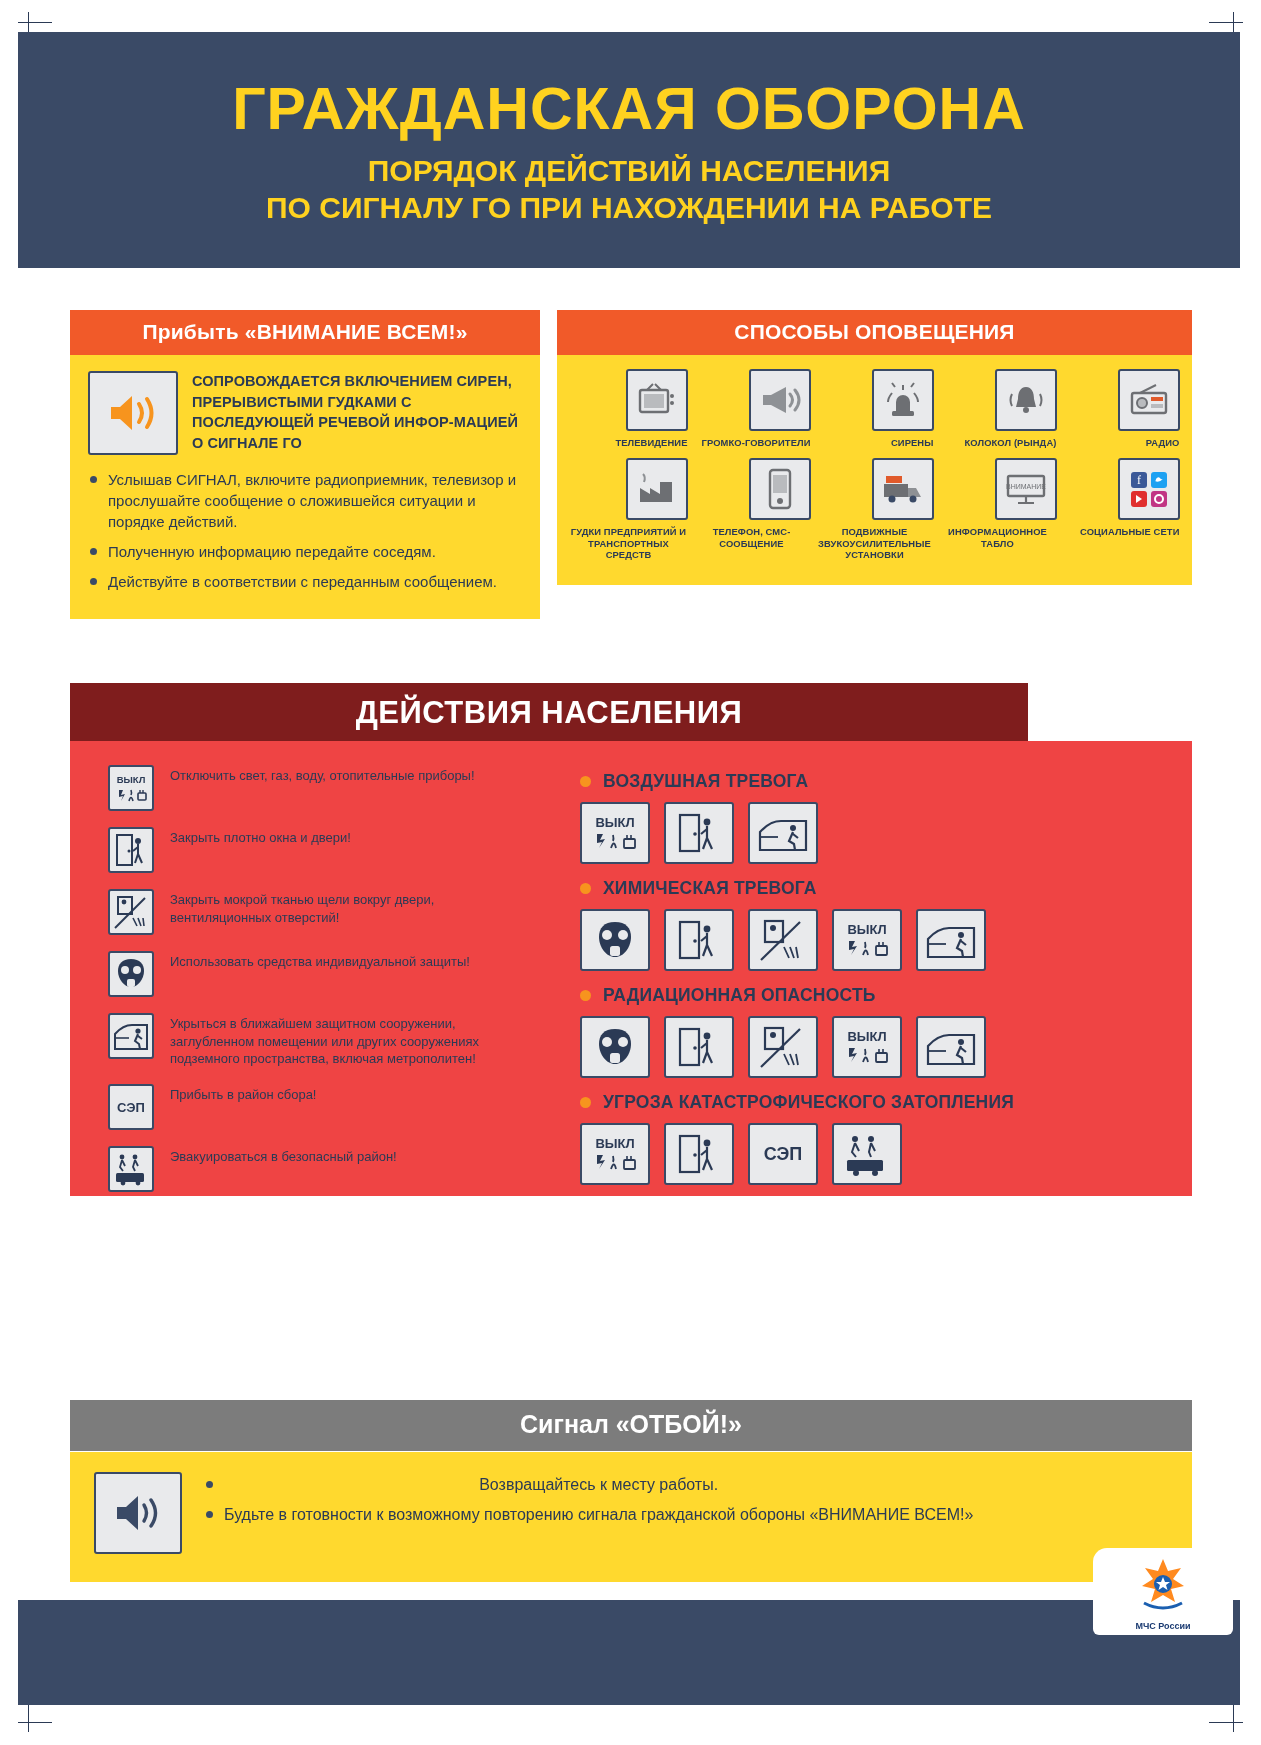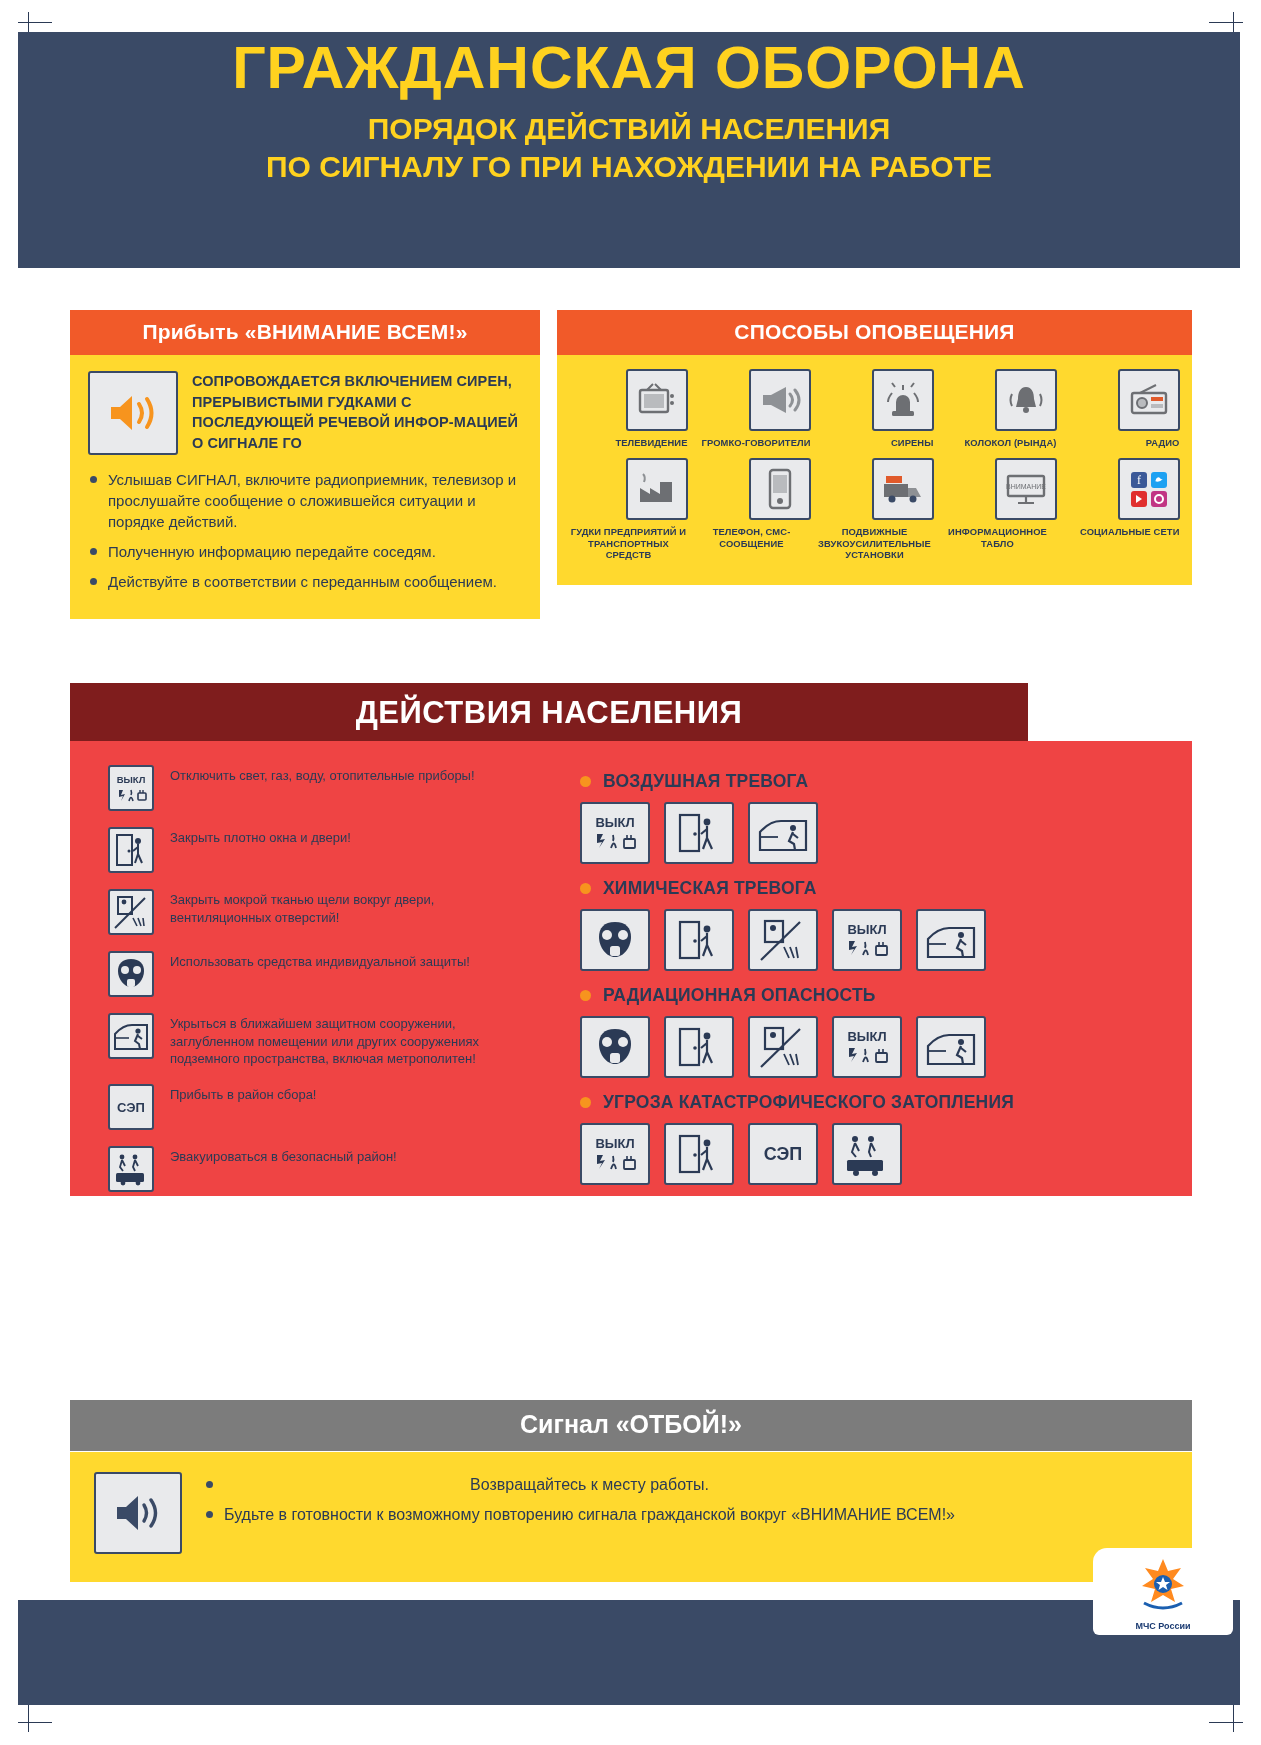--- a/index.html
+++ b/index.html
@@ -34,20 +34,21 @@
   .header {
     position: absolute;
     left: 18px;
     top: 32px;
     width: 1222px;
     height: 236px;
     background: #3a4a66;
     display: flex;
     flex-direction: column;
     align-items: center;
+    justify-content: center;
     box-sizing: border-box;
     padding-top: 6px;
   }
   .header h1 {
     margin: 0;
     color: #ffd21f;
     font-size: 59px;
     font-weight: bold;
     letter-spacing: 1px;
     line-height: 1.02;
@@ -794,21 +795,21 @@
     <div class="speaker-box">
       <svg width="54" height="44" viewBox="0 0 54 44" aria-hidden="true">
         <path d="M6 16 h9 L27 5 v34 L15 28 H6 z" fill="#3a4a66"></path>
         <path d="M33 14 q5 8 0 16" stroke="#3a4a66" stroke-width="3.4" fill="none" stroke-linecap="round"></path>
         <path d="M40 9 q9 13 0 26" stroke="#3a4a66" stroke-width="3.4" fill="none" stroke-linecap="round"></path>
       </svg>
     </div>
     <div class="otboy-list">
       <ul>
         <li>Возвращайтесь к месту работы.</li>
-        <li>Будьте в готовности к возможному повторению сигнала гражданской вокруг «ВНИМАНИЕ ВСЕМ!»</li>
+        <li>Будьте в готовности к возможному повторению сигнала гражданской обороны «ВНИМАНИЕ ВСЕМ!»</li>
       </ul>
     </div>
   </div>
 
   <div class="footer-bar"></div>
   <div class="emblem">
     <svg width="78" height="66" viewBox="0 0 78 66" aria-hidden="true">
       <path d="M39 6 l5 12 l13 -3 l-8 11 l11 7 l-13 3 l4 13 l-12 -7 l-12 7 l4 -13 l-13 -3 l11 -7 l-8 -11 l13 3z" fill="#ff8a1f"></path>
       <circle cx="39" cy="31" r="9" fill="#1b5fb0"></circle>
       <path d="M39 24 l2 5 h5 l-4 3 l1.5 5 l-4.5 -3 l-4.5 3 l1.5 -5 l-4 -3 h5z" fill="#fff"></path>

